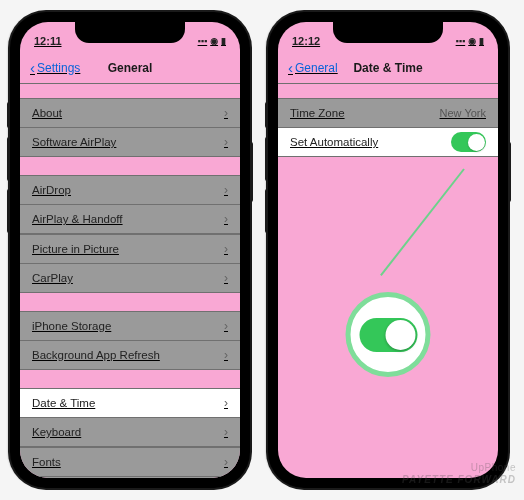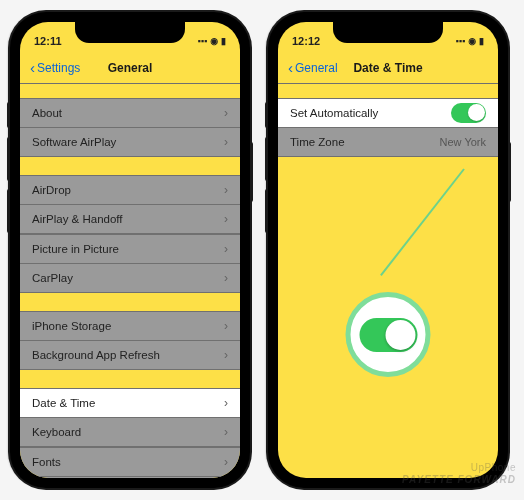--- a/index.html
+++ b/index.html
@@ -48,24 +48,25 @@
       right: -3px;
       top: 130px;
       width: 3px;
       height: 60px;
       background: #1a1a1a;
       border-radius: 0 2px 2px 0;
     }
     .screen {
       width: 100%;
       height: 100%;
-      background: #fde047;
+      background: #f9a8d4;
       border-radius: 28px;
       overflow: hidden;
       position: relative;
+      text-decoration: underline;
     }
     .notch {
       position: absolute;
       top: 0;
       left: 50%;
       transform: translateX(-50%);
       width: 110px;
       height: 21px;
       background: #000;
       border-radius: 0 0 14px 14px;
@@ -318,27 +319,27 @@
     </div>
     <div class="nav-bar">
       <div class="back">
         <span class="back-chev">‹</span>
         <span>General</span>
       </div>
       <div class="nav-title">Date &amp; Time</div>
     </div>
     <div class="content" id="right-content">
         <div class="group">
+          <div class="row">
+            <span>Time Zone</span>
+            <span class="value">New York</span>
+          </div>
           <div class="row highlighted">
             <span>Set Automatically</span>
             <div class="toggle on"></div>
-          </div>
-          <div class="row">
-            <span>Time Zone</span>
-            <span class="value">New York</span>
           </div>
         </div>
       </div>
 
     <div class="leader-line" style="left:186px; top:146px; width:135px; transform:rotate(128deg);"></div>
 
     <div class="magnify">
       <div class="magnify-toggle"></div>
     </div>
   </div>

